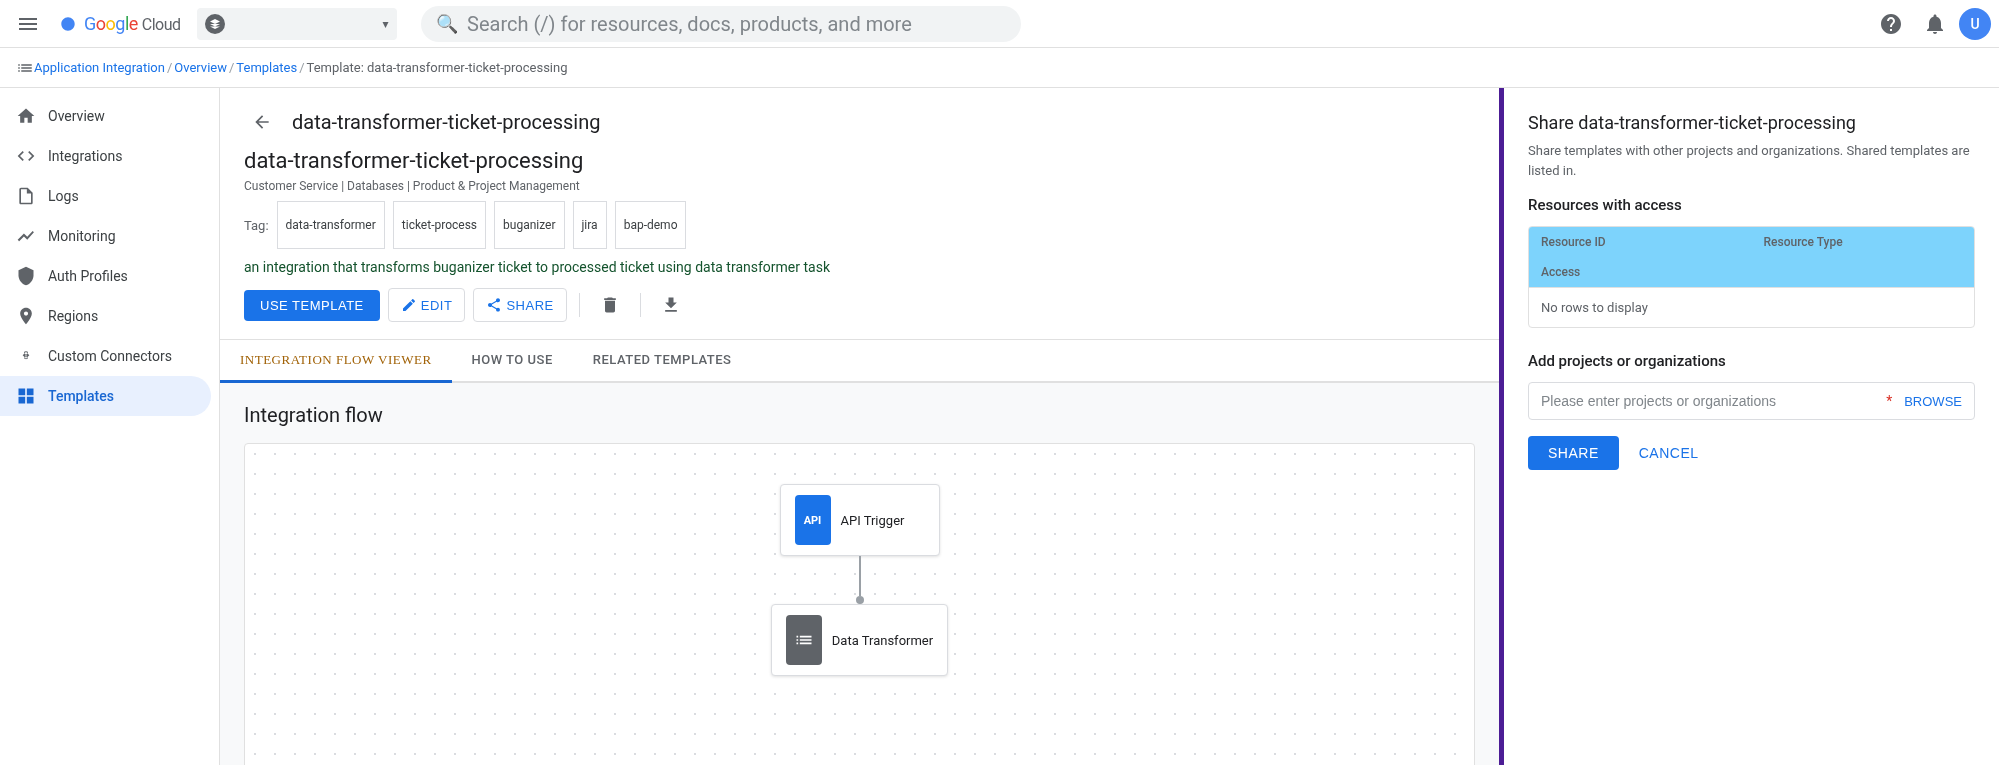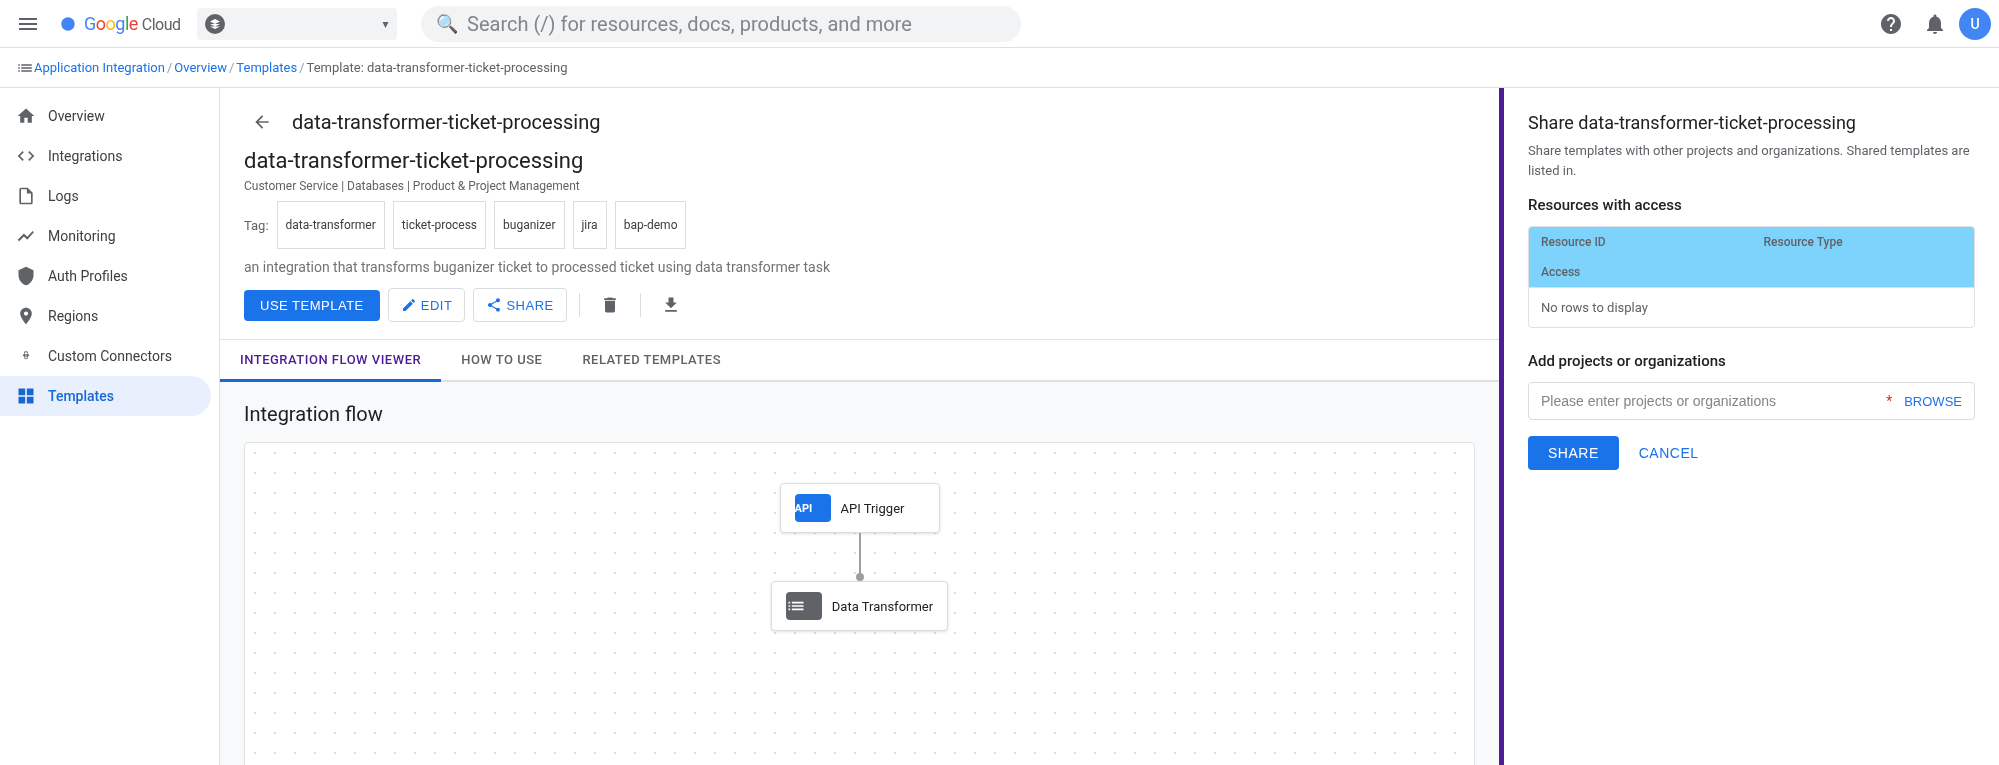--- a/index.html
+++ b/index.html
@@ -43,41 +43,41 @@
     
     .template-header { background: #fff; padding: 16px 24px; border-bottom: 1px solid #e0e0e0; flex-shrink: 0; }
     .template-header-top { display: flex; align-items: center; gap: 12px; margin-bottom: 8px; }
     .back-btn { width: 36px; height: 36px; display: flex; align-items: center; justify-content: center; cursor: pointer; border-radius: 50%; color: #5f6368; }
     .template-title { font-size: 20px; font-weight: 400; color: #202124; }
     .template-subtitle { font-size: 22px; font-weight: 400; color: #202124; margin-bottom: 6px; }
     .template-categories { font-size: 12px; color: #5f6368; margin-bottom: 8px; }
     .template-tags { display: flex; align-items: center; gap: 8px; margin-bottom: 10px; flex-wrap: wrap; }
     .tag-label { font-size: 13px; color: #5f6368; }
     .tag { border: 1px solid #dadce0; border-radius: 0; padding: 16px 8px; font-size: 12px; color: #3c4043; }
-    .template-desc { font-size: 14px; color: #737373; margin-bottom: 4px; }
+    .template-desc { font-size: 14px; color: #14532d; margin-bottom: 4px; }
     .learn-more { font-size: 14px; color: #3c4043; }
     .learn-more a { color: #1a73e8; text-decoration: none; }
     .template-actions { display: flex; align-items: center; gap: 8px; margin-top: 12px; }
     .btn-primary { background: #1a73e8; color: #fff; border: none; border-radius: 4px; padding: 8px 16px; font-size: 13px; font-weight: 500; cursor: pointer; letter-spacing: 0.5px; }
     .btn-outlined { background: transparent; color: #1a73e8; border: 1px solid #dadce0; border-radius: 4px; padding: 8px 12px; font-size: 13px; font-weight: 500; cursor: pointer; display: flex; align-items: center; gap: 4px; letter-spacing: 0.5px; }
     .btn-icon { width: 36px; height: 36px; display: flex; align-items: center; justify-content: center; cursor: pointer; border-radius: 4px; border: none; background: transparent; color: #5f6368; }
     .divider-v { width: 1px; height: 24px; background: #dadce0; margin: 0 4px; }
 
     
     .tabs { display: flex; border-bottom: 2px solid #e0e0e0; background: #fff; flex-shrink: 0; }
     .tab { padding: 12px 20px; font-size: 13px; font-weight: 500; color: #5f6368; cursor: pointer; border-bottom: 3px solid transparent; margin-bottom: -2px; letter-spacing: 0.5px; }
-    .tab.active { color: #4c1d95; border-bottom: 3px solid #1967d2; }
+    .tab.active { color: #a16207; border-bottom: 3px solid #1967d2; font-family: Liberation Serif, serif; }
 
     
     .flow-area { flex: 1; background: #f8f9fa; padding: 20px 24px; overflow: auto; }
     .flow-title { font-size: 20px; font-weight: 400; color: #202124; margin-bottom: 16px; }
     .flow-canvas { background: #fff; border: 1px solid #e0e0e0; border-radius: 4px; min-height: 400px; position: relative; display: flex; flex-direction: column; align-items: center; padding: 40px; }
     .flow-canvas-bg { position: absolute; inset: 0; background-image: radial-gradient(circle, #dadce0 1px, transparent 1px); background-size: 20px 20px; border-radius: 4px; }
     .flow-node { background: #fff; border: 1px solid #dadce0; border-radius: 4px; display: flex; align-items: center; gap: 10px; padding: 10px 14px; min-width: 160px; position: relative; z-index: 2; box-shadow: 0 1px 3px rgba(0,0,0,0.12); }
-    .flow-node-icon { width: 36px; height: 28px; border-radius: 4px; background: #1a73e8; display: flex; align-items: center; color: #fff; font-size: 11px; font-weight: 700; flex-shrink: 0; }
+    .flow-node-icon { width: 36px; height: 50px; border-radius: 4px; background: #1a73e8; display: flex; align-items: center; justify-content: center; color: #fff; font-size: 11px; font-weight: 700; flex-shrink: 0; }
     .flow-node-icon.transformer { background: #5f6368; }
     .flow-node-label { font-size: 13px; color: #202124; }
     .flow-connector { width: 2px; height: 40px; background: #9aa0a6; position: relative; z-index: 2; }
     .flow-dot { width: 8px; height: 8px; border-radius: 50%; background: #9aa0a6; z-index: 2; margin: 0 auto; }
 
     
     .right-panel { width: 500px; background: #fff; border-left: 5px solid #4c1d95; flex-shrink: 0; overflow-y: auto; padding: 24px; }
     .panel-title { font-size: 18px; font-weight: 400; color: #202124; margin-bottom: 8px; }
     .panel-desc { font-size: 13px; color: #5f6368; margin-bottom: 16px; line-height: 1.5; }
     .panel-section-title { font-size: 15px; font-weight: 500; color: #202124; margin-bottom: 12px; }

